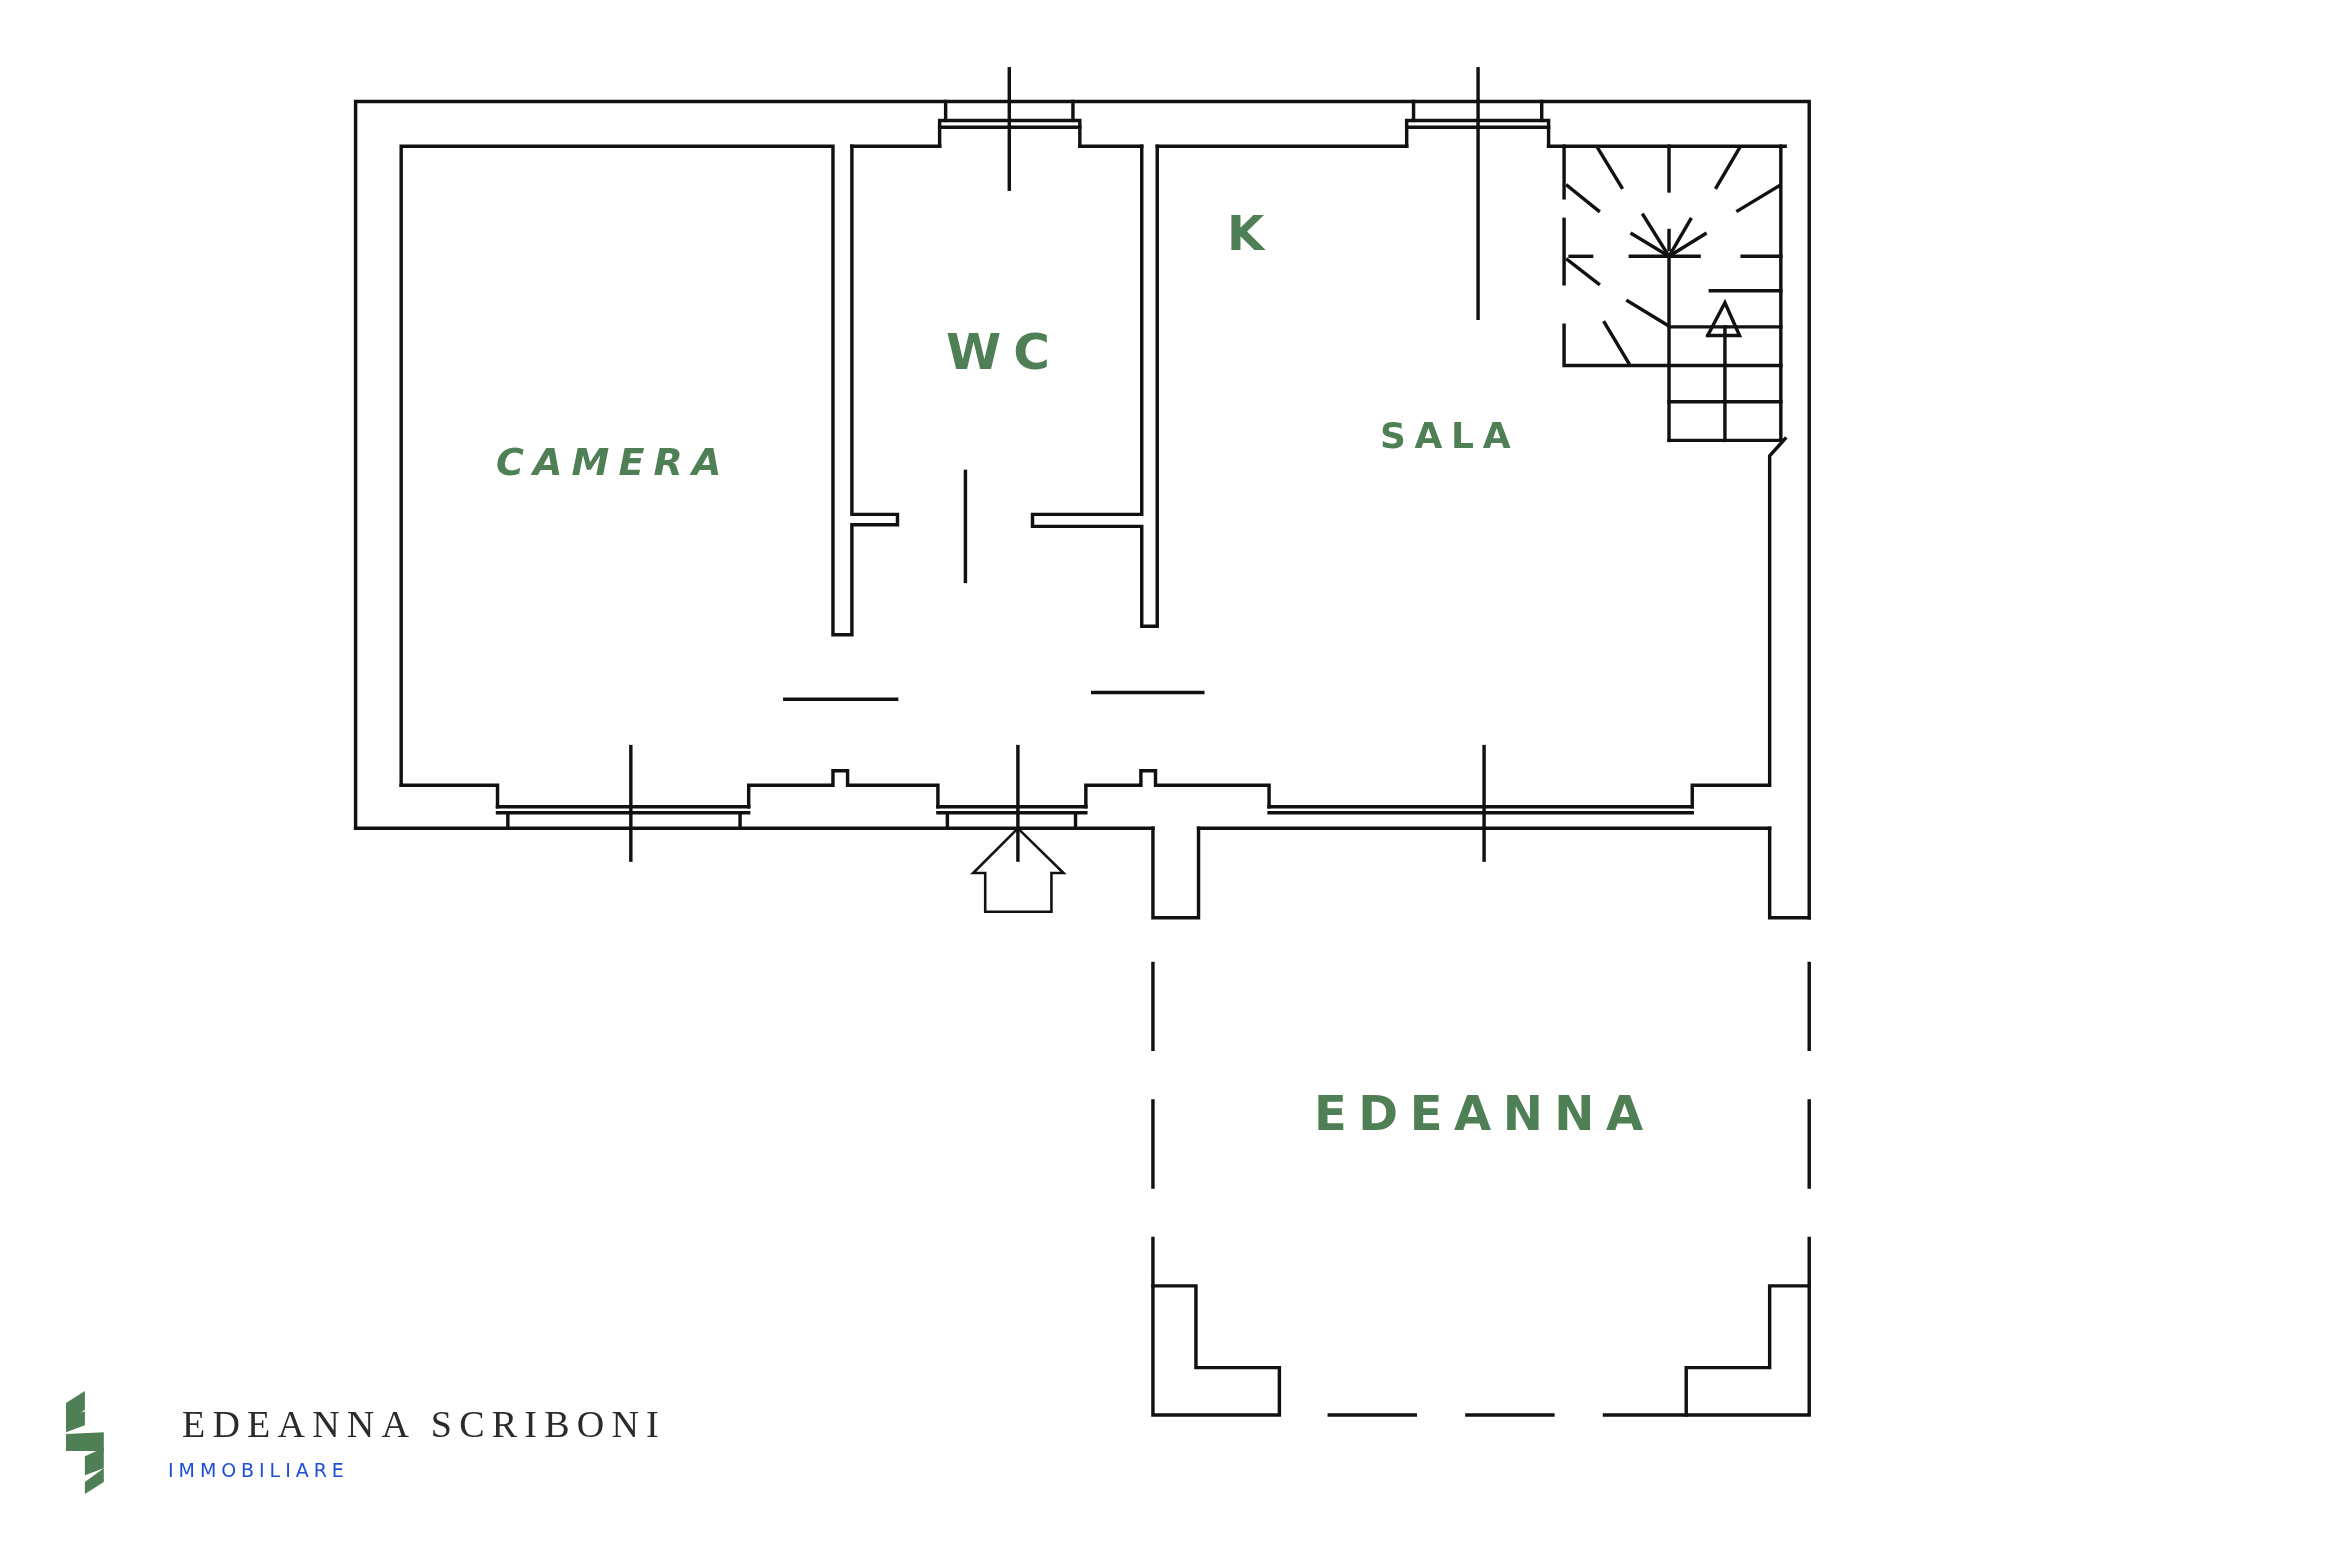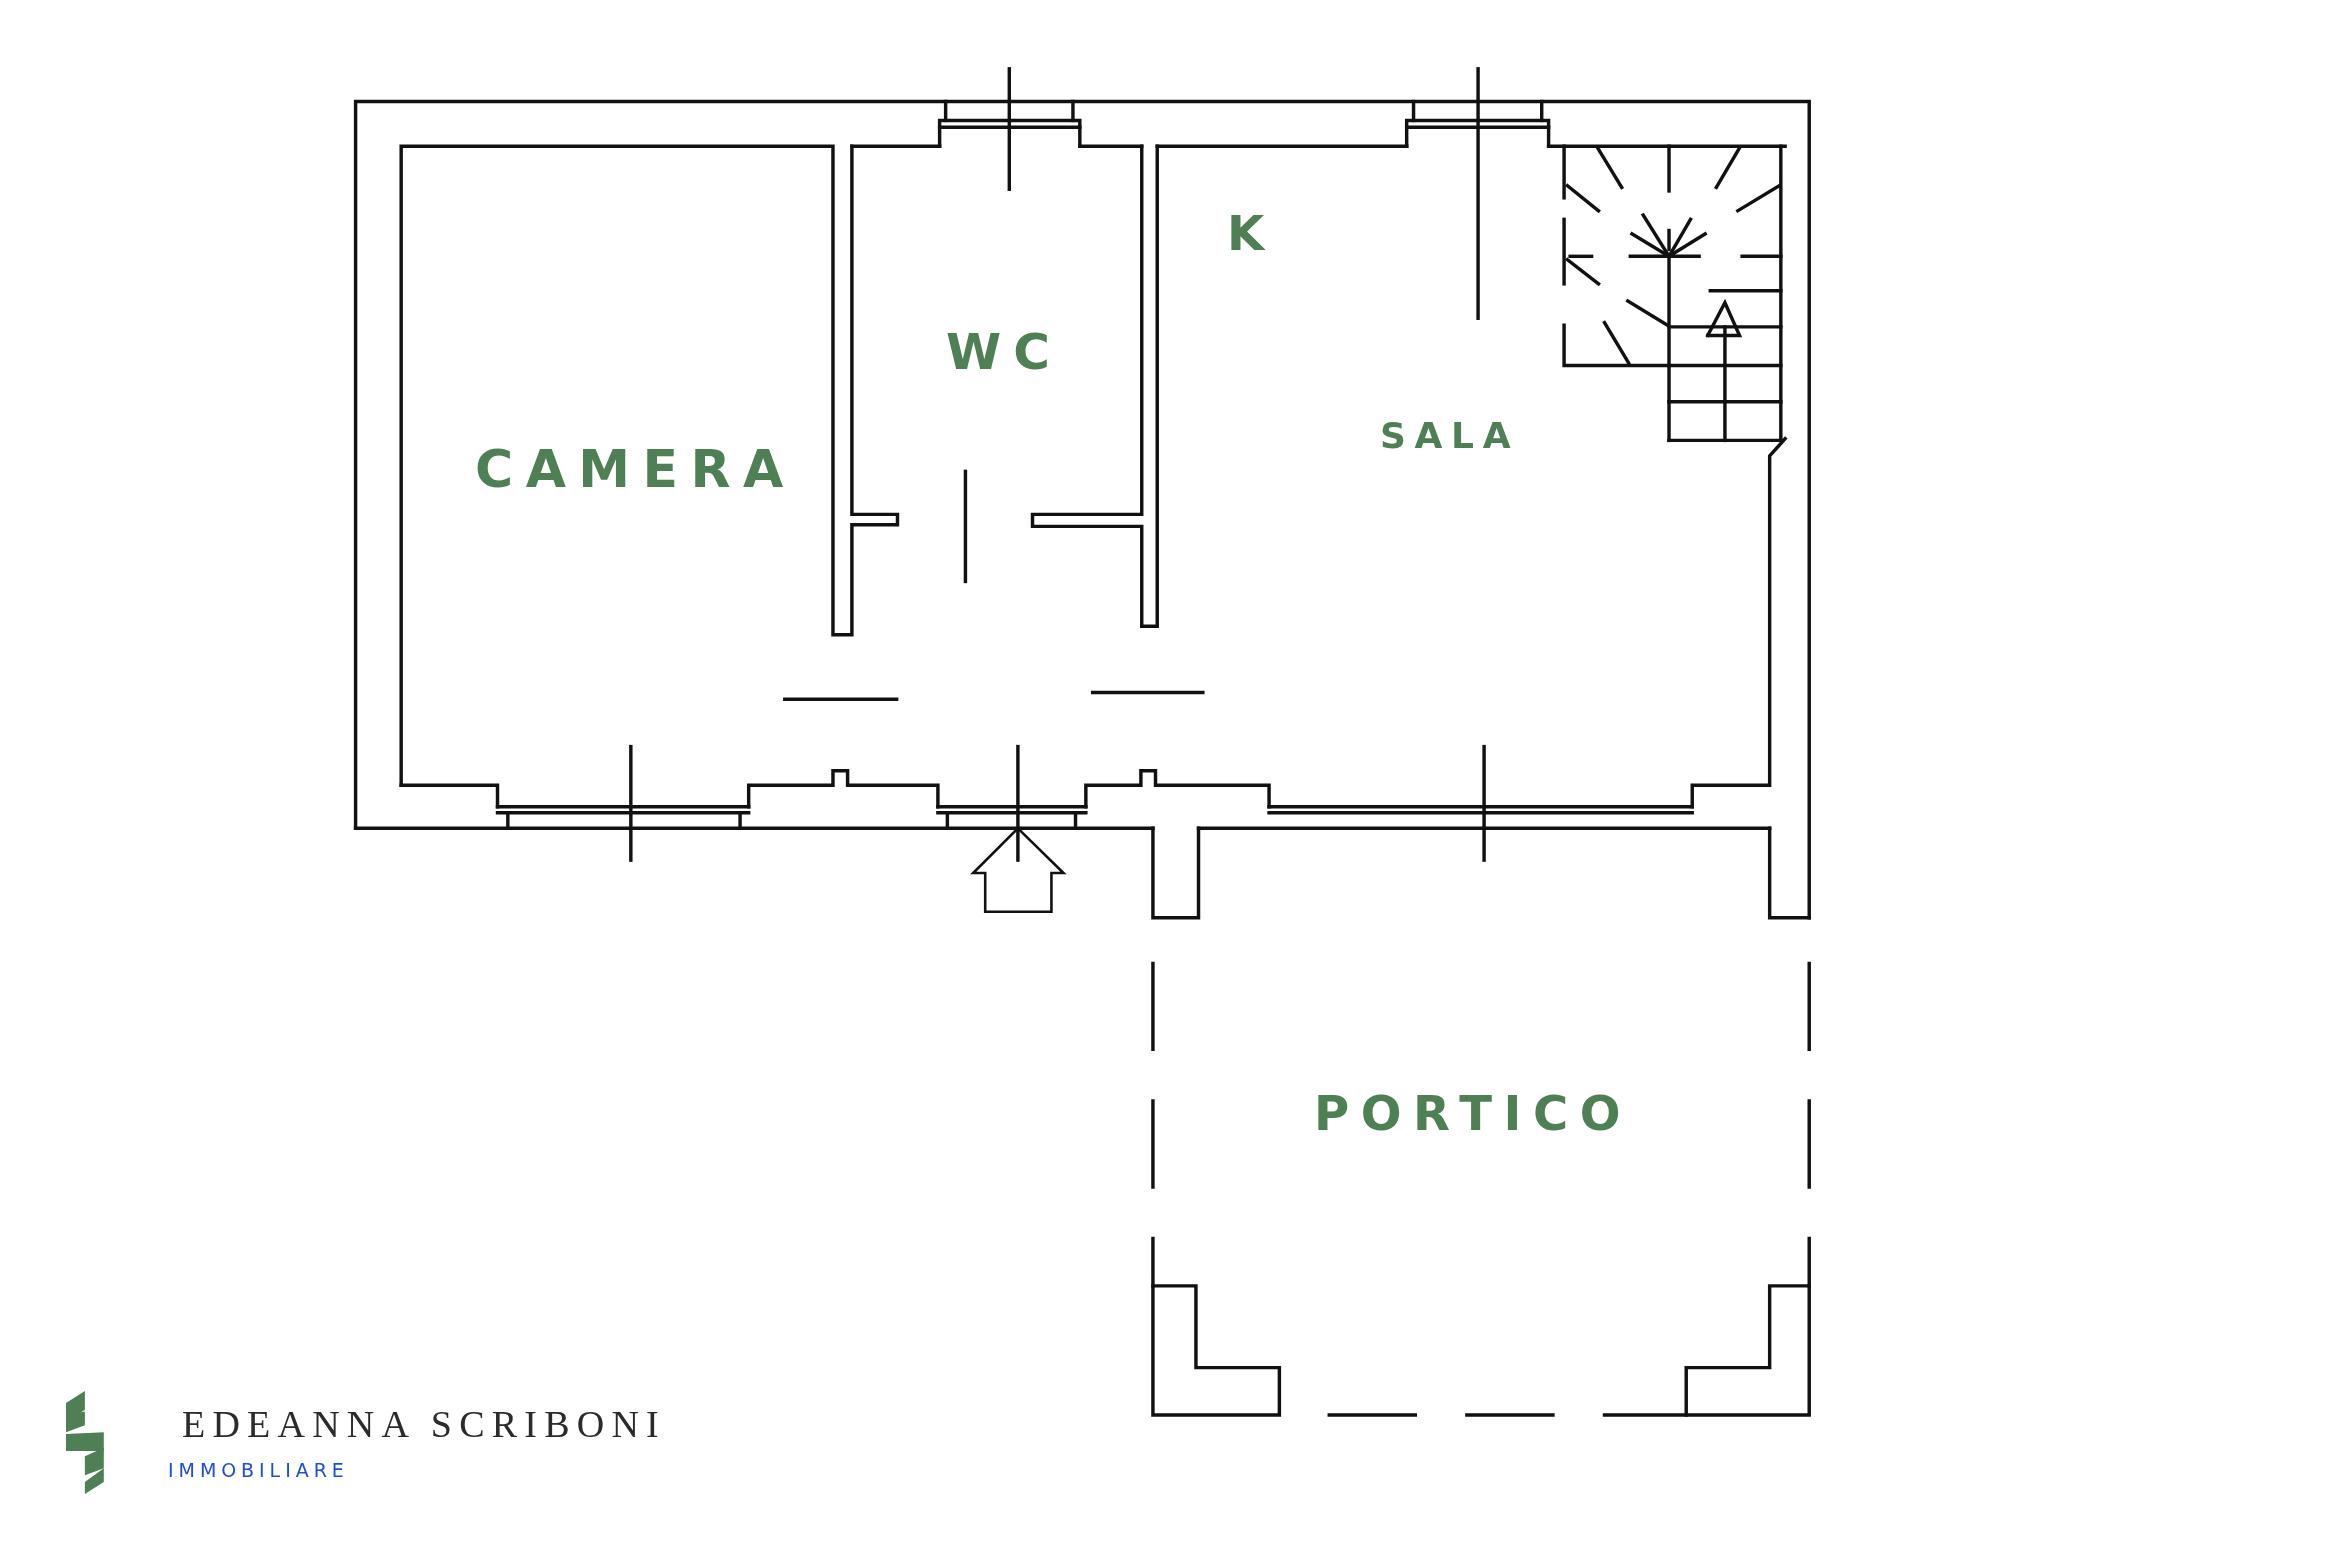--- a/index.html
+++ b/index.html
@@ -141,25 +141,25 @@
     <line x1="1940" y1="298" x2="1897" y2="272"></line>
     <line x1="1940" y1="298" x2="1982" y2="272"></line>
     <line x1="1940" y1="290" x2="1940" y2="268"></line>
     <line x1="1822" y1="302" x2="1858" y2="330"></line>
     <line x1="1892" y1="350" x2="1938" y2="378"></line>
     <line x1="1865" y1="375" x2="1893" y2="422"></line>
     <polyline points="1985,390 2005,352 2022,390 1985,390"></polyline>
   </g>
 </svg>
 
-<div class="room-label" style="left:475px; top:443px; font-size:52px;">CAMERA</div>
+<div class="room-label" style="left:496px; top:443px; font-size:38px;font-style:italic;">CAMERA</div>
 <div class="room-label" style="left:946px; top:327px; font-size:50px;text-align:right;">WC</div>
 <div class="room-label" style="left:1227px; top:209px; font-size:48px;">K</div>
 <div class="room-label" style="left:1380px; top:418px; font-size:36px;">SALA</div>
-<div class="room-label" style="left:1314px; top:1089px; font-size:48px;">PORTICO</div>
+<div class="room-label" style="left:1314px; top:1089px; font-size:48px;">EDEANNA</div>
 
 <div class="logo">
   <svg class="logo-mark" viewBox="0 0 78 124" xmlns="http://www.w3.org/2000/svg">
     <g fill="#4f7f55">
       <polygon points="0,16 22,2 22,24 0,38"></polygon>
       <polygon points="0,30 22,26 22,42 0,50"></polygon>
       <polygon points="0,52 44,50 44,72 0,72"></polygon>
       <polygon points="22,78 44,68 44,92 22,100"></polygon>
       <polygon points="22,108 44,92 44,108 22,122"></polygon>
     </g>

